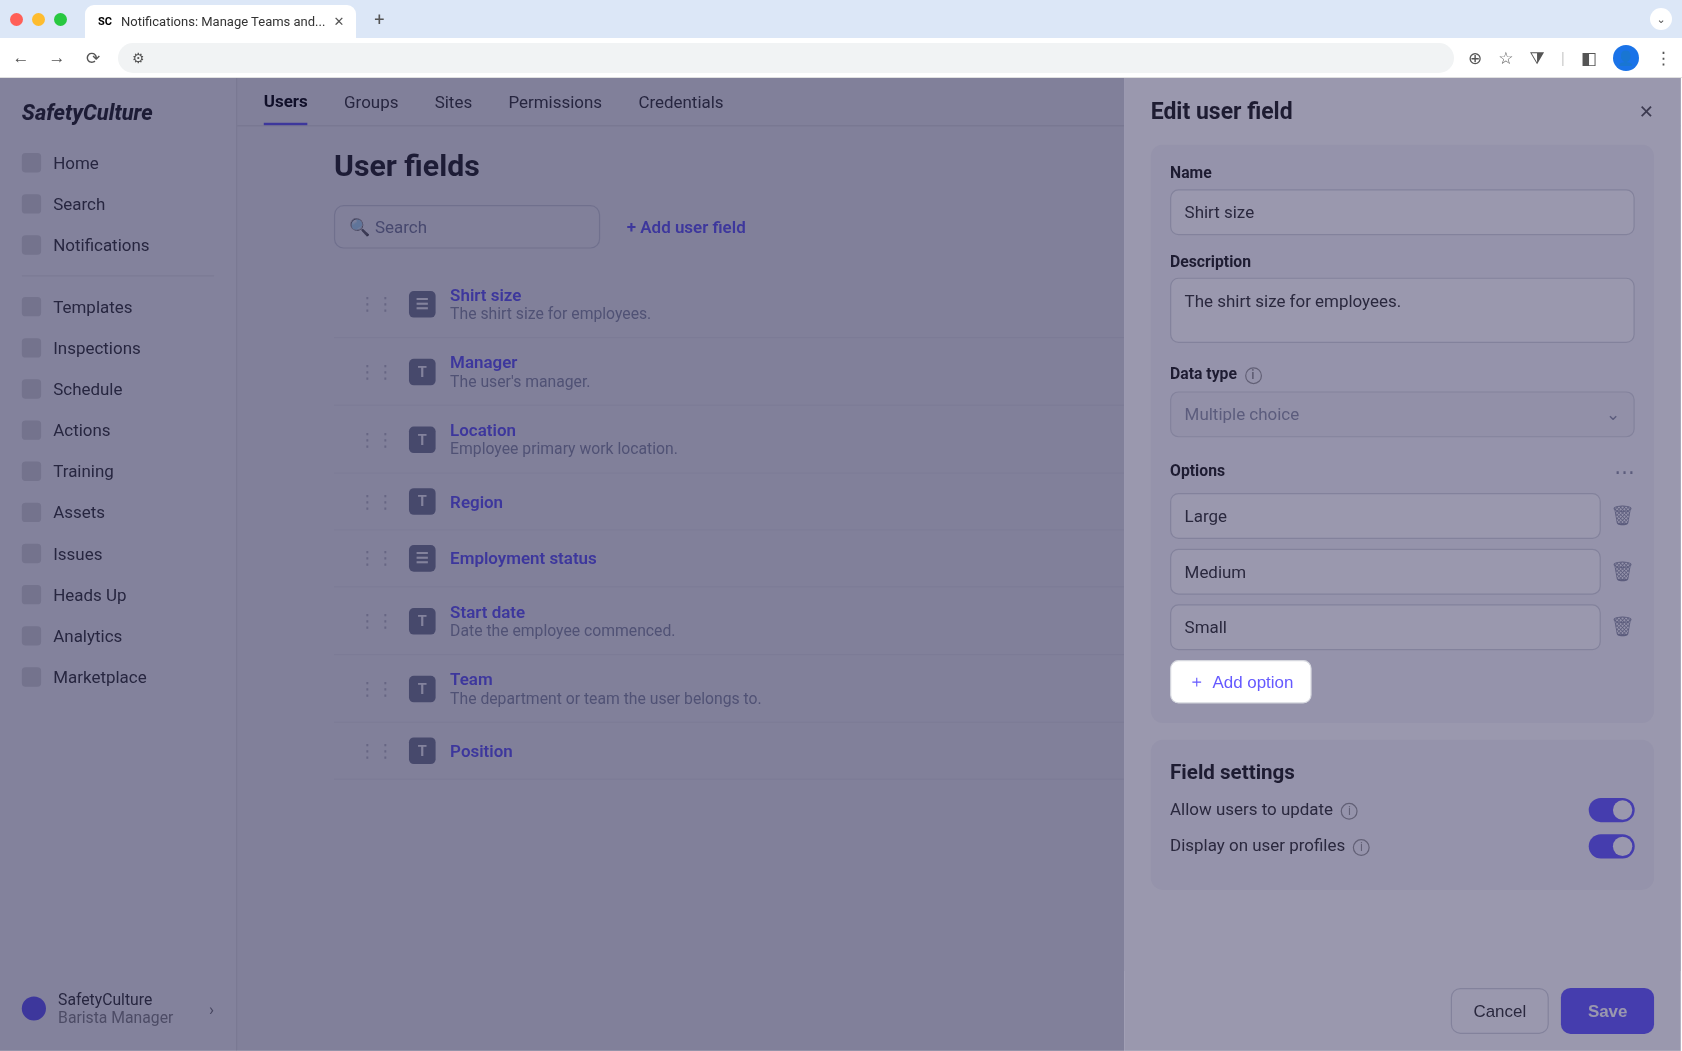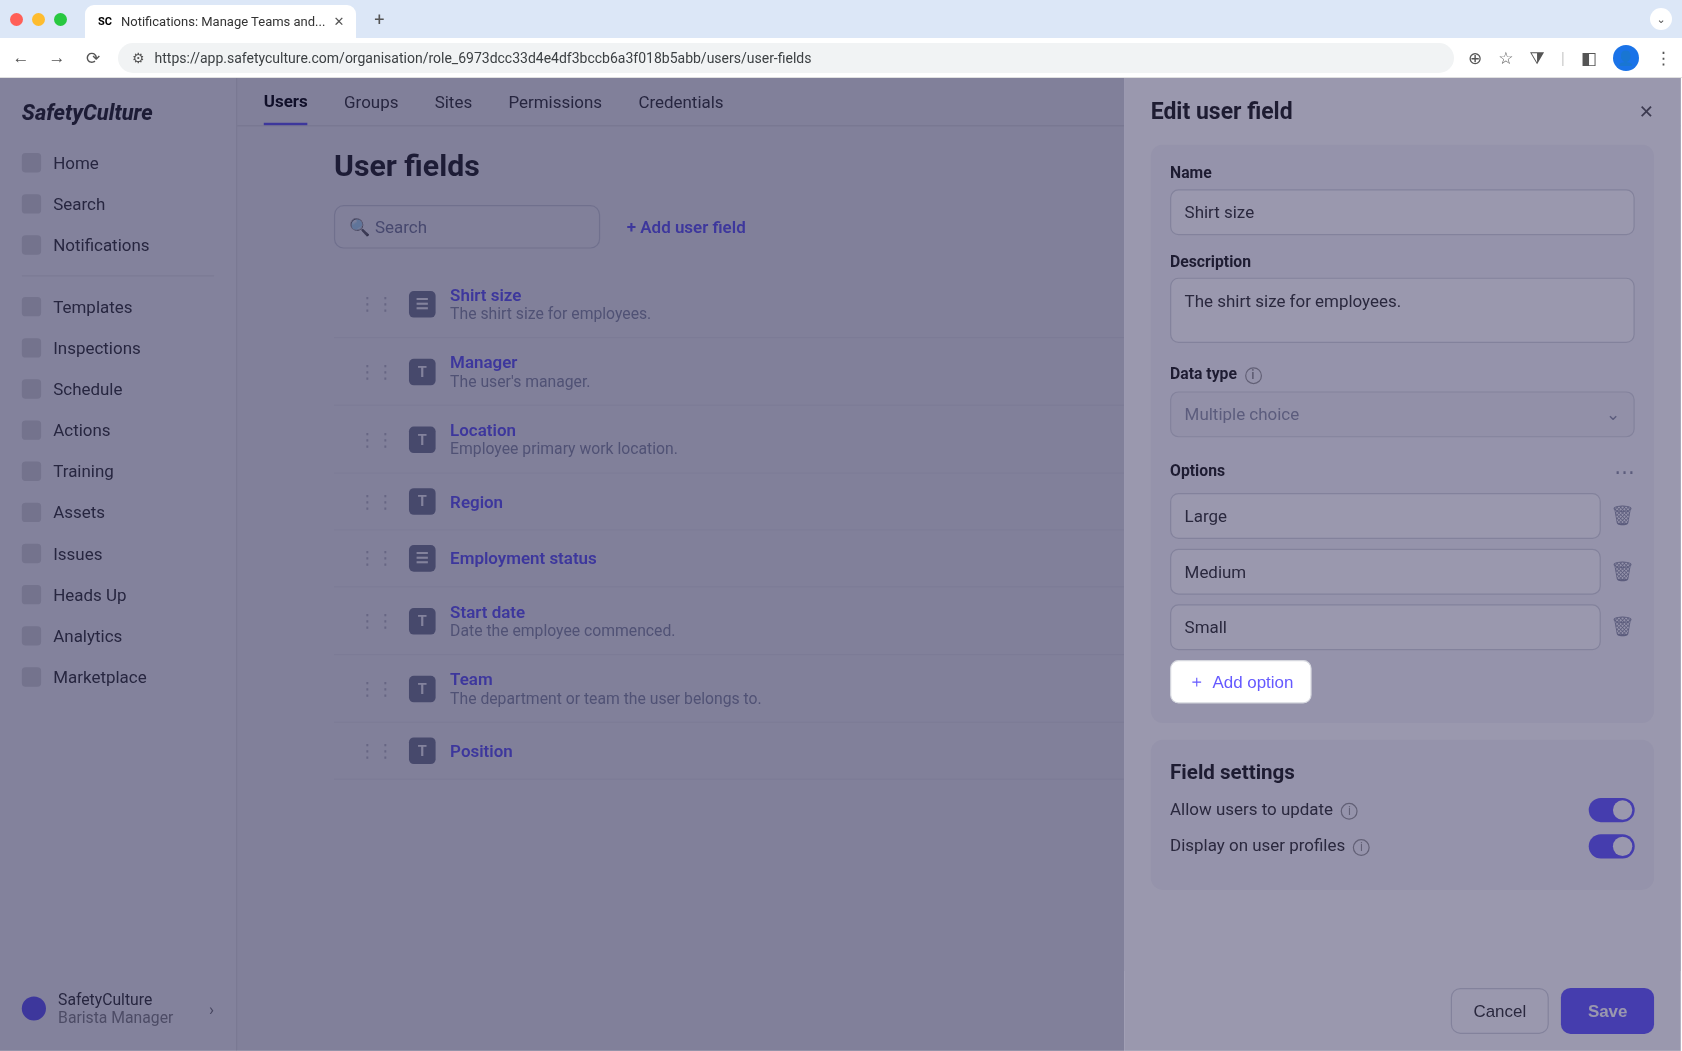--- a/index.html
+++ b/index.html
@@ -282,21 +282,20 @@
   <div class="newtab">+</div>
   <div class="chrome-caret">⌄</div>
 </div>
 
 <div class="toolbar">
   <span class="nav-icon">←</span>
   <span class="nav-icon">→</span>
   <span class="nav-icon">⟳</span>
   <div class="urlbar">
     <span class="secure">⚙</span>
-    <span>https://app.safetyculture.com/organisation/role_6973dcc33d4e4df3bccb6a3f018b5abb/users/user-fields</span>
   </div>
   <div class="right-icons">
     <span class="icn">⊕</span>
     <span class="icn">☆</span>
     <span class="icn">⧩</span>
     <span class="icn" style="color:#ccc">|</span>
     <span class="icn">◧</span>
     <div class="profile-dot">👤</div>
     <span class="icn">⋮</span>
   </div>

